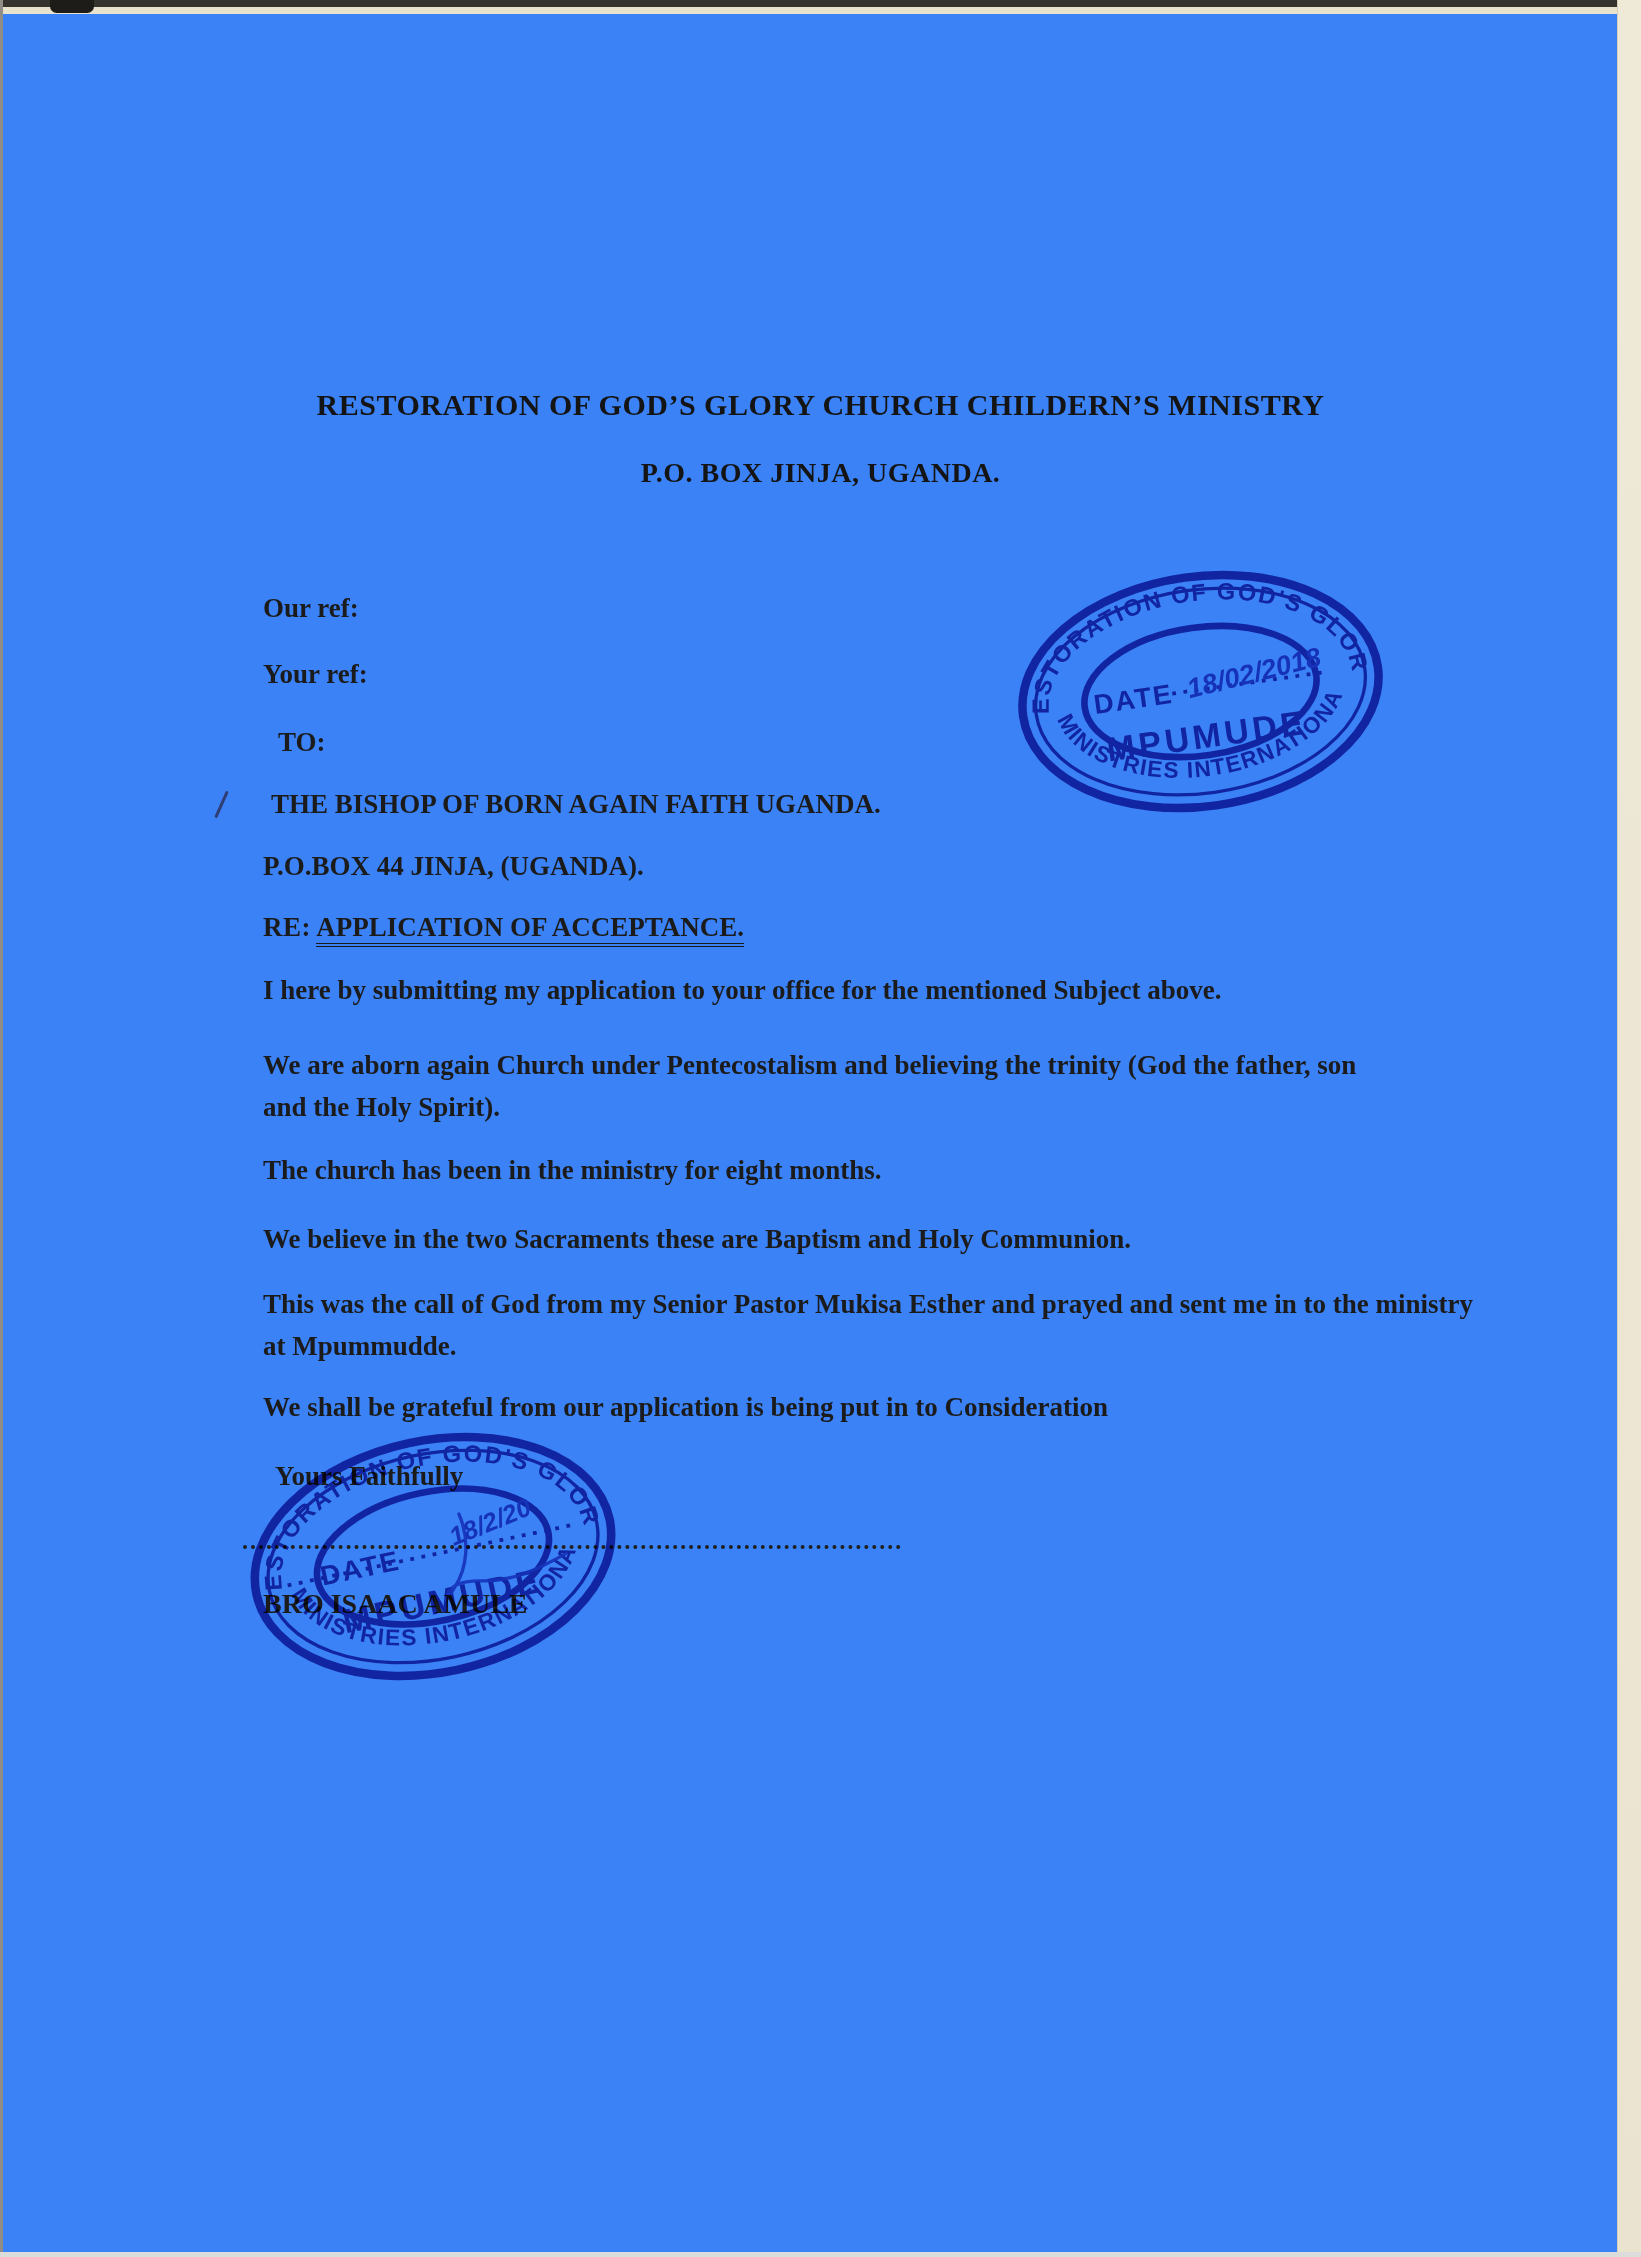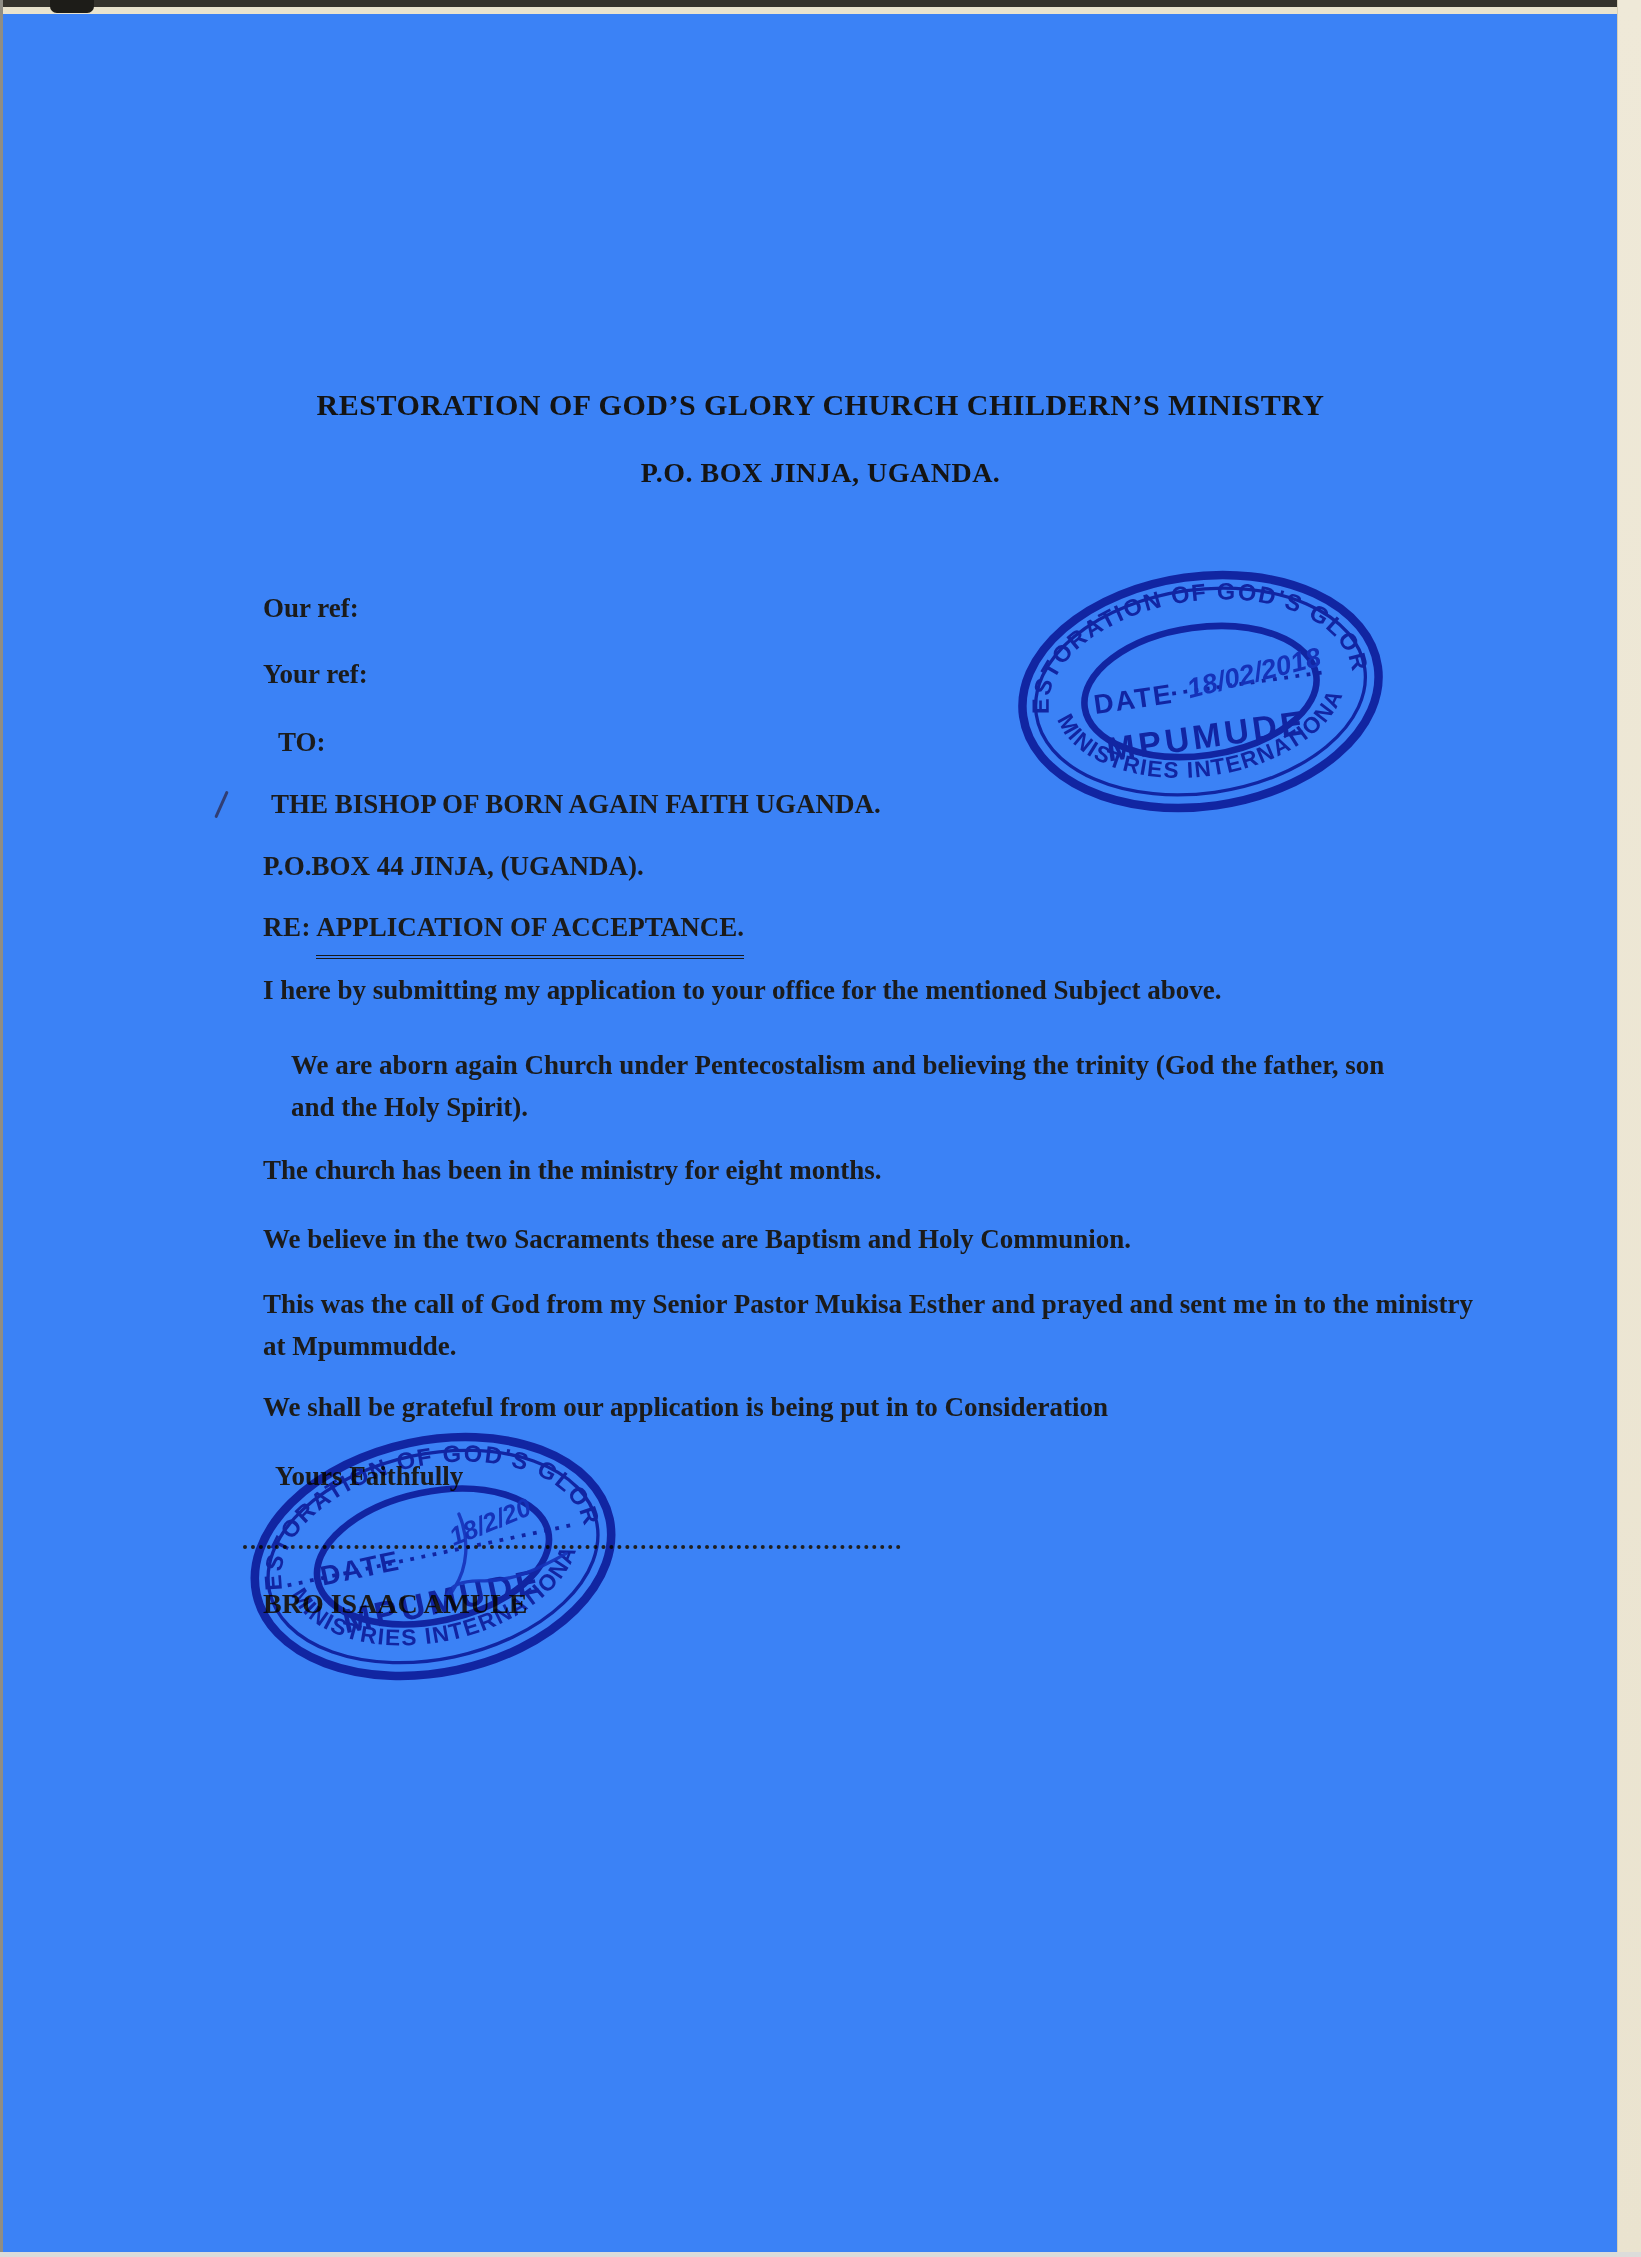--- a/index.html
+++ b/index.html
@@ -28,21 +28,21 @@
   .t { position: absolute; font-weight: 700; line-height: 42px; font-size: 27px; white-space: nowrap; }
   .title1 { left: 0; top: 384px; width: 1641px; text-align: center; font-size: 30px; letter-spacing: 0.5px; color: #141414; }
   .title2 { left: 0; top: 452px; width: 1641px; text-align: center; font-size: 28px; letter-spacing: 0.5px; color: #141414; }
 
   .para { position: absolute; left: 263px; font-weight: 700; font-size: 27px; line-height: 42px;
           width: 1149px; white-space: normal; }
   .w-narrow { width: 1110px; }
   .w-wide   { width: 1217px; }
 
   .subject-label { letter-spacing: 0.5px; }
-  .subject-underlined { border-bottom: 4.8px double #191919; padding-bottom: 13px; }
+  .subject-underlined { border-bottom: 4.8px double #191919; padding-bottom: 1px; }
 
   .dotline { position: absolute; left: 243px; top: 1524px; width: 658px; height: 21px;
              border-bottom: 4.8px dotted #1f1f1f; }
 
   
   .stamp { position: absolute; mix-blend-mode: multiply; opacity: .93; }
   .stamp svg { overflow: visible; display: block; }
   .stamp-top    { left: 1012px; top: 568px;  width: 377px; height: 247px; transform: rotate(-8deg); }
   .stamp-bottom { left: 238px;  top: 1433px; width: 390px; height: 247px; transform: rotate(-12deg); }
   .stamp text { font-family: "Liberation Sans", sans-serif; font-weight: 700; }
@@ -71,21 +71,21 @@
   <div class="t" style="left:271px; top:783px;">THE BISHOP OF BORN AGAIN FAITH UGANDA.</div>
   <div class="t" style="left:263px; top:845px;">P.O.BOX 44 JINJA, (UGANDA).</div>
 
   <div class="t" style="left:263px; top:906px;">
     <span class="subject-label">RE:</span>
     <span> </span>
     <span class="subject-underlined">APPLICATION OF ACCEPTANCE.</span>
   </div>
 
   <div class="para" style="top:969px;">I here by submitting my application to your office for the mentioned Subject above.</div>
-  <div class="para w-narrow" style="top:1044px;margin-left:28px;">We are aborn again Church under Pentecostalism and believing the trinity (God the father, son and the Holy Spirit).</div>
+  <div class="para w-narrow" style="top:1044px;">We are aborn again Church under Pentecostalism and believing the trinity (God the father, son and the Holy Spirit).</div>
   <div class="para" style="top:1149px;">The church has been in the ministry for eight months.</div>
   <div class="para" style="top:1218px;">We believe in the two Sacraments these are Baptism and Holy Communion.</div>
   <div class="para w-wide" style="top:1283px;">This was the call of God from my Senior Pastor Mukisa Esther and prayed and sent me in to the ministry at Mpummudde.</div>
   <div class="para" style="top:1386px;">We shall be grateful from our application is being put in to Consideration</div>
 
   <div class="t" style="left:275px; top:1455px;">Yours Faithfully</div>
   <div class="dotline"></div>
   <div class="t" style="left:263px; top:1583px; font-size:28px;">BRO ISAAC AMULE</div>
 
   <div class="stamp stamp-top">

